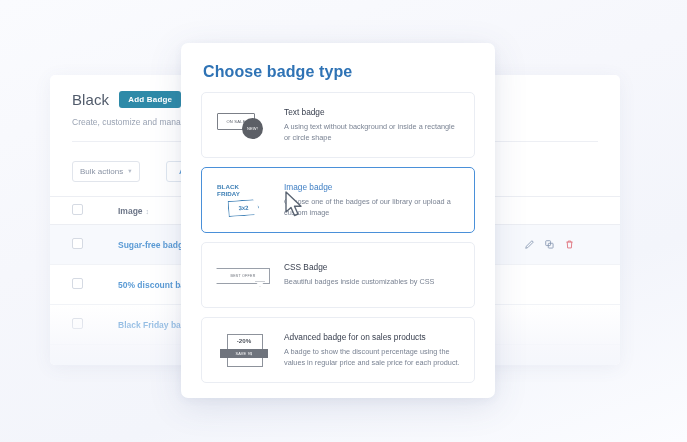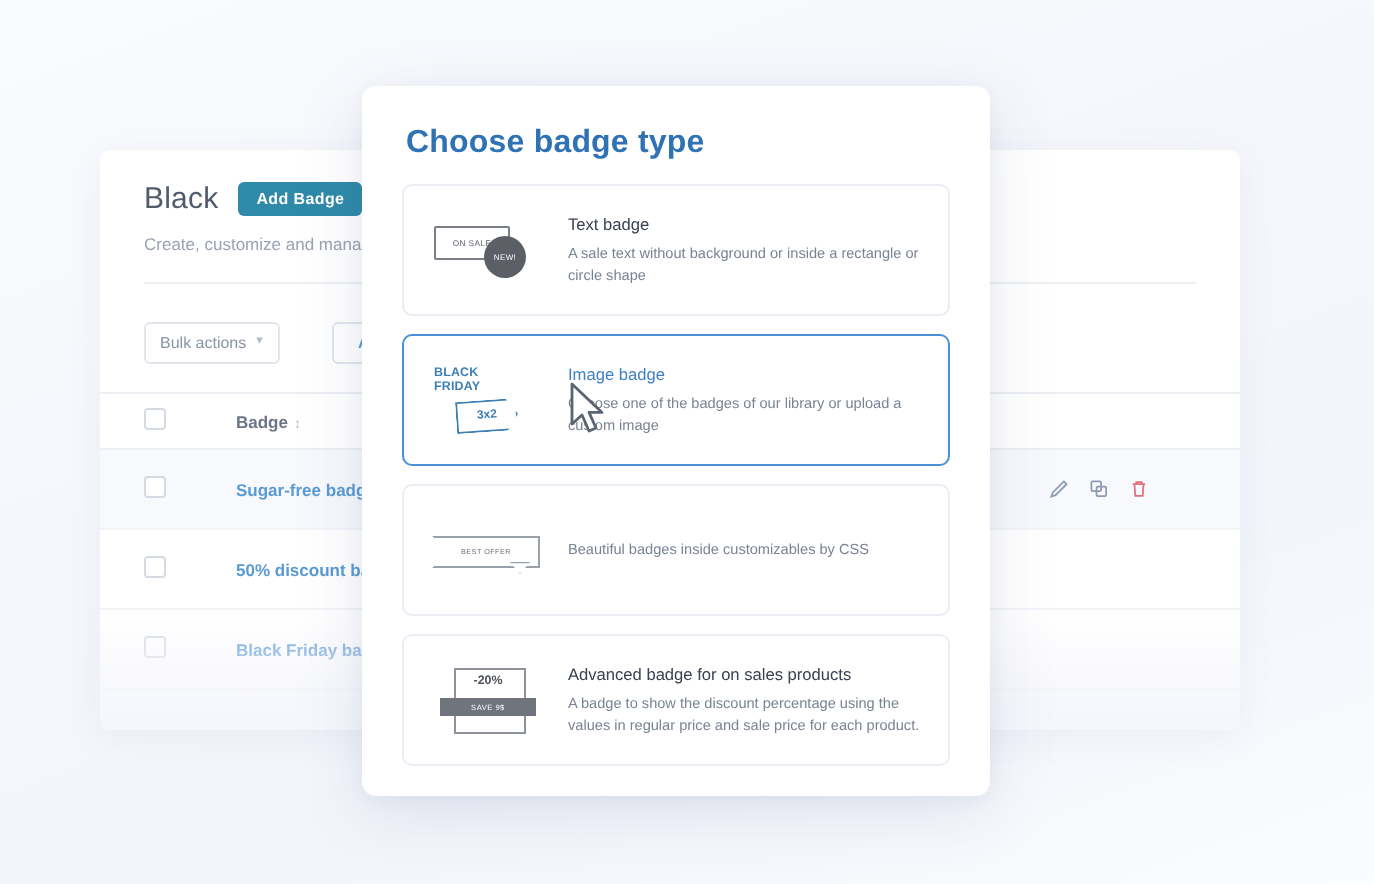--- a/index.html
+++ b/index.html
@@ -305,21 +305,21 @@
       <div class="btn-apply">Apply</div>
     </div>
 
     <table class="bg-table">
       <thead>
         <tr>
           <th class="col-cb">
             <span class="cb"></span>
           </th>
           <th class="col-name">
-            <span>Badge</span><span class="sort-ico">↕</span>
+            <span>Image</span><span class="sort-ico">↕</span>
           </th>
           <th class="col-mid"></th>
           <th class="col-en">
             <span>Enabled</span>
           </th>
           <th class="col-act"></th>
         </tr>
       </thead>
       <tbody>
 
@@ -393,21 +393,21 @@
 
     <div class="opt-list">
 
       <div class="opt">
         <div class="opt-art">
           <div class="art-onsale">ON SALE</div>
           <div class="art-new">NEW!</div>
         </div>
         <div class="opt-txt">
           <div class="opt-h">Text badge</div>
-          <div class="opt-d">A sale text without background or inside a rectangle or circle shape</div>
+          <div class="opt-d">A using text without background or inside a rectangle or circle shape</div>
         </div>
       </div>
 
       <div class="opt selected">
         <div class="opt-art">
           <div class="art-bf">
             <div>BLACK</div>
             <div>FRIDAY</div>
           </div>
           <div class="art-3x2">3x2</div>
@@ -417,20 +417,21 @@
           <div class="opt-d">Choose one of the badges of our library or upload a custom image</div>
         </div>
       </div>
 
       <div class="opt">
         <div class="opt-art">
           <div class="art-ribbon">BEST OFFER</div>
           <div class="art-ribbon-tail"></div>
         </div>
         <div class="opt-txt">
+          <div class="opt-h">CSS Badge</div>
           <div class="opt-d">Beautiful badges inside customizables by CSS</div>
         </div>
       </div>
 
       <div class="opt">
         <div class="opt-art">
           <div class="art-adv-box"></div>
           <div class="art-adv-pct">-20%</div>
           <div class="art-adv-band">SAVE 9$</div>
         </div>

